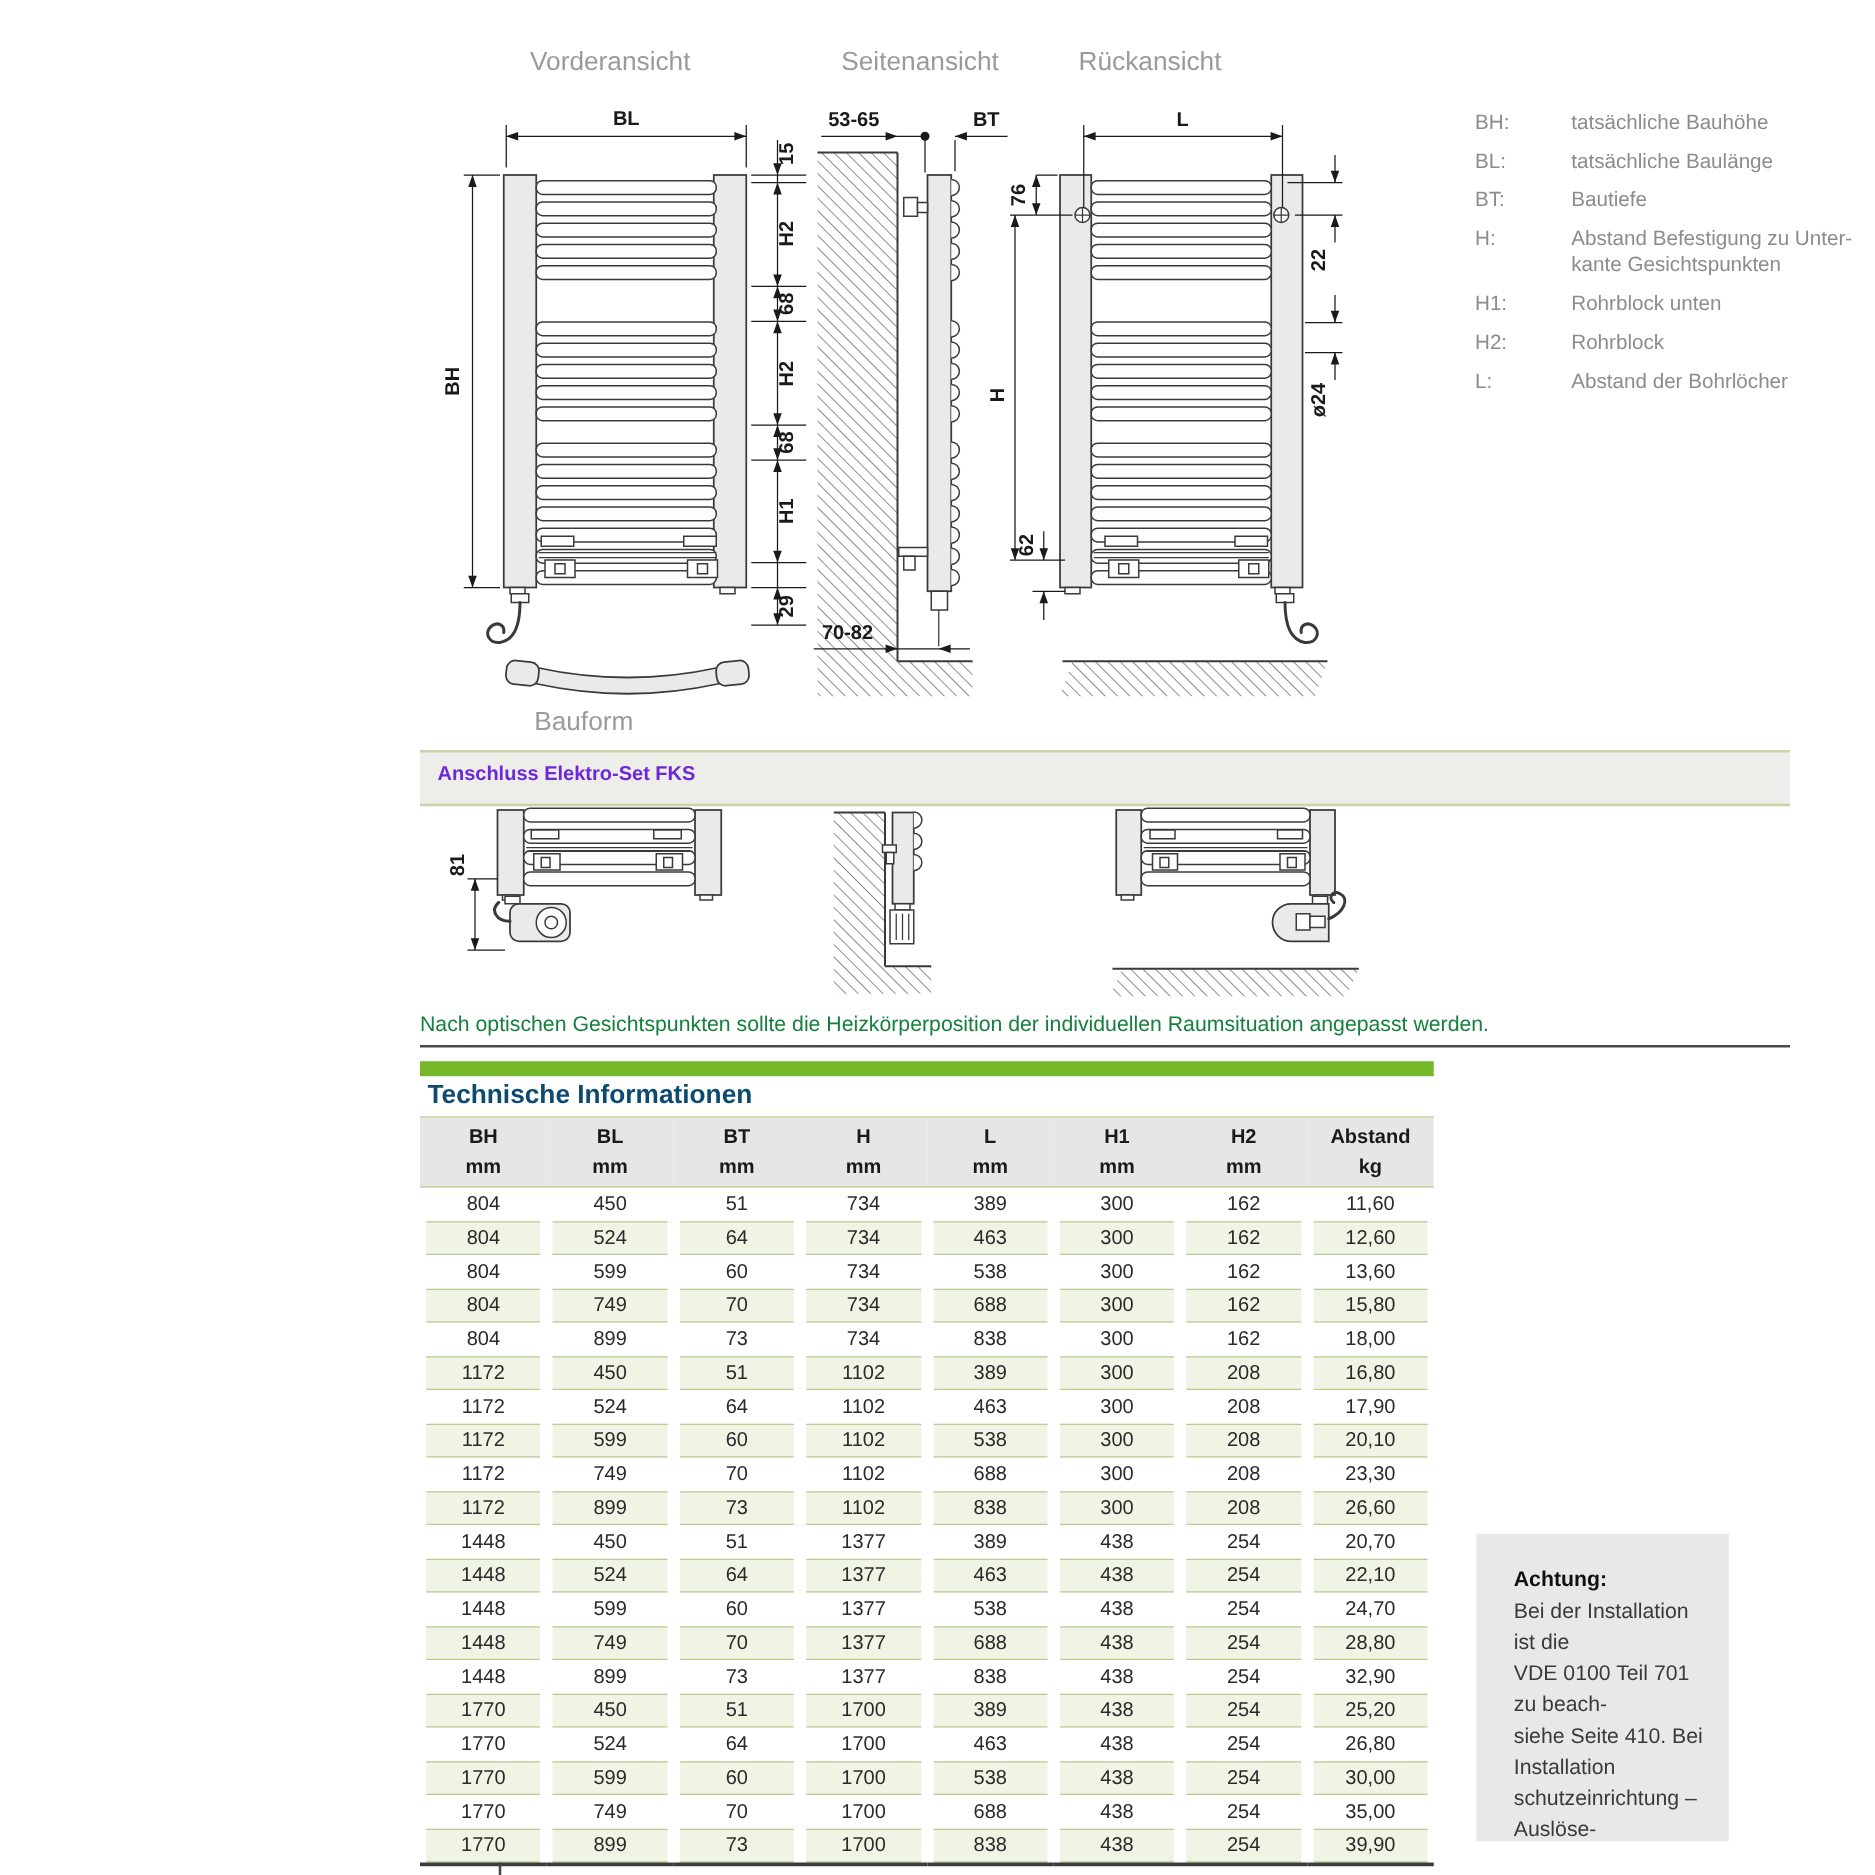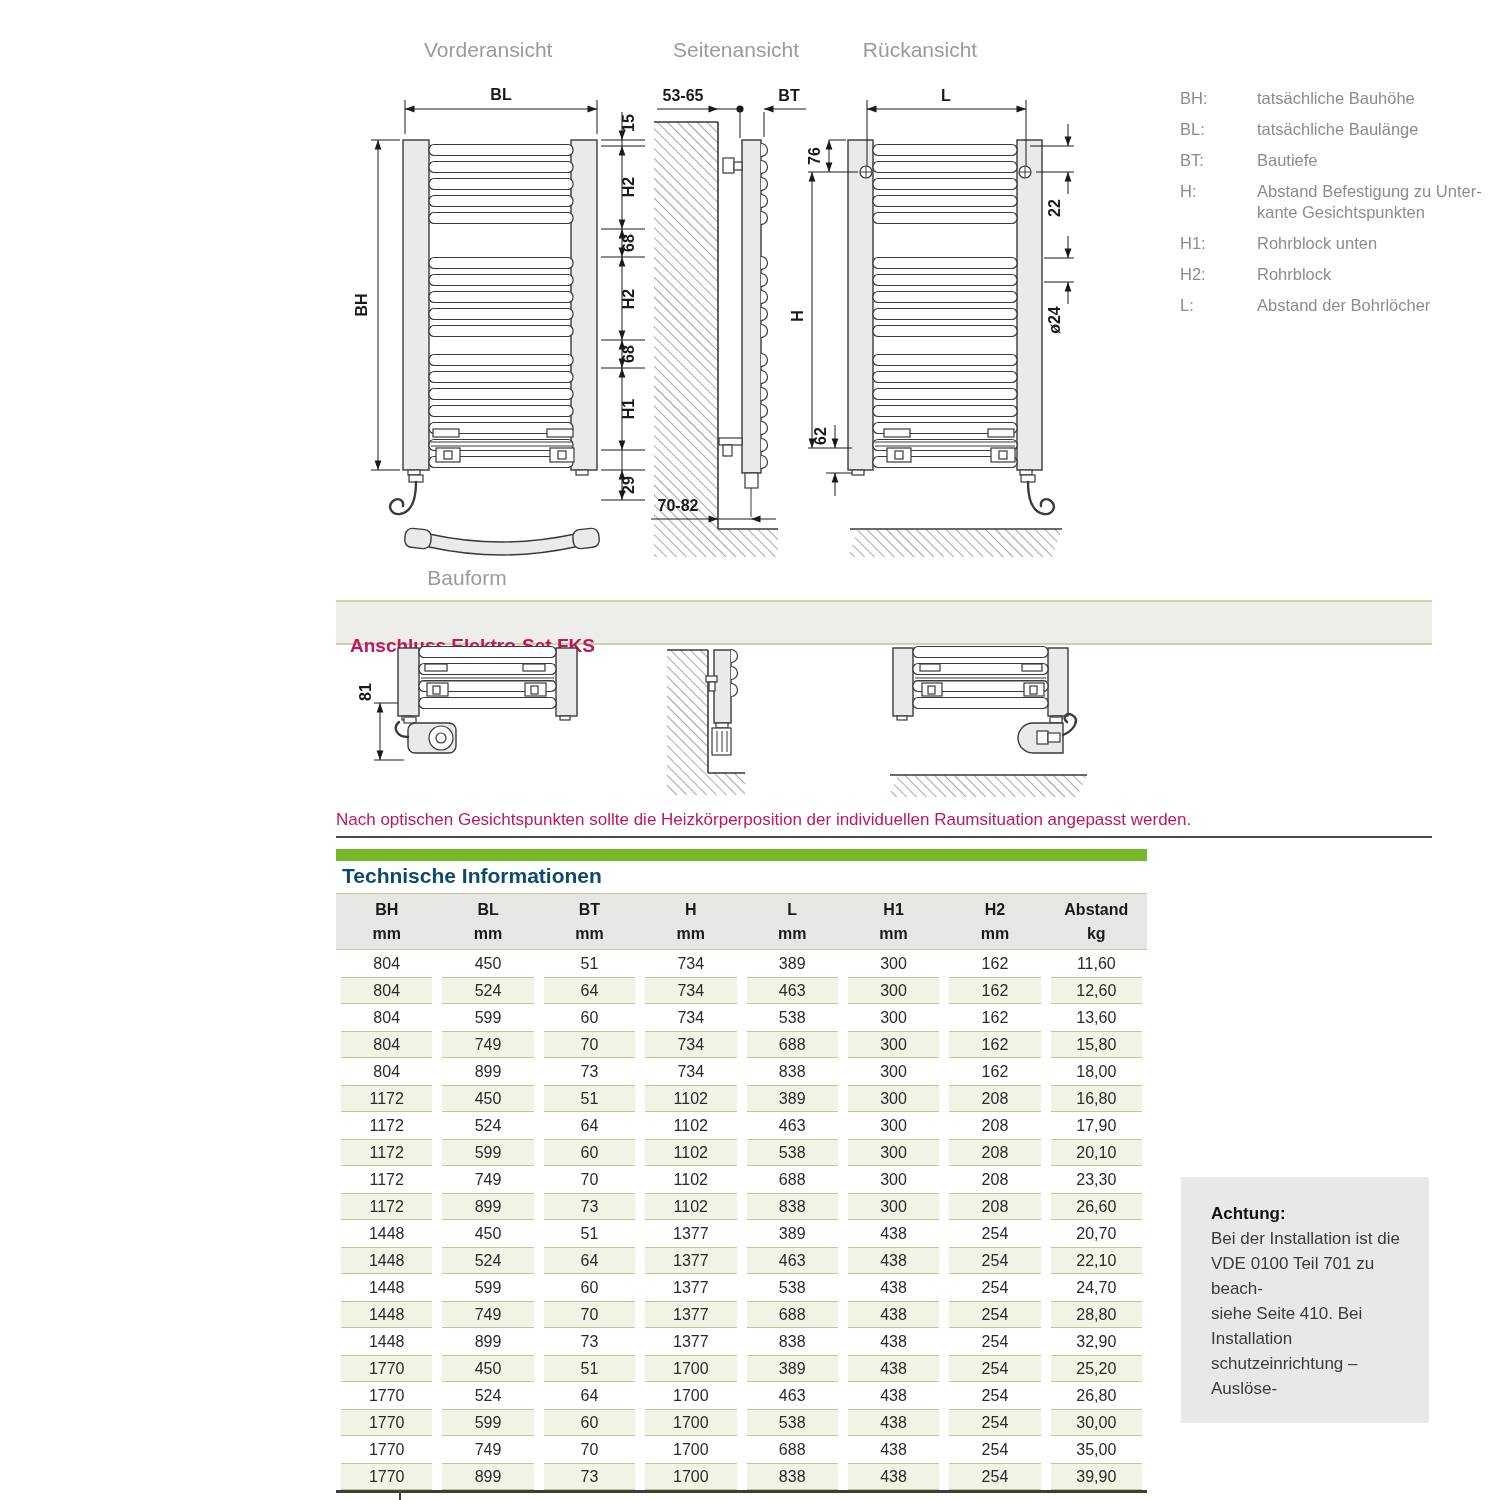--- a/index.html
+++ b/index.html
@@ -3,22 +3,22 @@
 <meta charset="utf-8">
 <style>
   html,body{margin:0;padding:0;background:#ffffff;}
   body{width:1500px;height:1500px;position:relative;font-family:"Liberation Sans",sans-serif;overflow:hidden;}
   .abs{position:absolute;}
   .dtitle{position:absolute;color:#9a9a9a;font-size:21px;text-align:center;}
   .legend{position:absolute;}
   .lrow{display:flex;margin-bottom:10px;color:#8c8c8c;font-size:16.5px;line-height:21px;gap:14px;}
   .lkey{width:63px;flex:none;}
   .band{position:absolute;background:#ededea;border-top:2px solid #cdd3a8;border-bottom:2px solid #cdd3a8;box-sizing:border-box;}
-  .band-title{font-size:19px;font-weight:bold;color:#be185d;padding:9px 0 0 14px;margin-top:24px;}
-  .caption{position:absolute;color:#be185d;font-size:17px;}
+  .band-title{font-size:16px;font-weight:bold;color:#6d28d9;padding:9px 0 0 14px;}
+  .caption{position:absolute;color:#15803d;font-size:17px;}
   .rule{position:absolute;background:#4a4a4a;}
   .greenbar{position:absolute;background:#76b82a;}
   .tbl-title{position:absolute;font-size:21px;font-weight:bold;color:#0c4a6e;}
   table.spec{position:absolute;width:811px;border-collapse:collapse;table-layout:fixed;border-bottom:3px solid #3c3c3c;}
   table.spec thead th{background:#e6e6e4;border-top:1px solid #bcca92;border-bottom:1px solid #bcca92;font-size:16px;font-weight:bold;height:55px;padding:0;color:#1a1a1a;}
   table.spec thead th div{line-height:24px;}
   table.spec td{padding:0;height:27px;font-size:16px;color:#2a2a2a;}
   tr.green .cellbox{background:#f0f4e4;border-top:1px solid #bcca92;border-bottom:1px solid #bcca92;height:25px;line-height:25px;margin:0 5px;text-align:center;}
   tr.white .cellbox{height:27px;line-height:27px;text-align:center;}
   .notice{position:absolute;background:#e8e8e7;box-sizing:border-box;padding:24px 12px 0 30px;font-size:17px;color:#3a3a3a;line-height:25px;}
@@ -966,21 +966,21 @@
           <div class="cellbox">254</div>
         </td>
         <td>
           <div class="cellbox">39,90</div>
         </td>
       </tr>
     </tbody>
 </table>
 <div class="abs" style="left:399px;top:1490px;width:2px;height:11px;background:#444"></div>
 
-<div class="notice" style="left:1181px;top:1177px;width:248px;height:246px">
+<div class="notice" style="left:1181px;top:1227px;width:202px;height:246px">
   <div class="notice-title">Achtung:</div>
   <div id="notice-lines">
       <div>Bei der Installation ist die</div>
       <div>VDE 0100 Teil 701 zu beach-</div>
       <div>siehe Seite 410. Bei Installation</div>
       <div>schutzeinrichtung – Auslöse-</div>
     </div>
 </div>
 
 </body></html>

